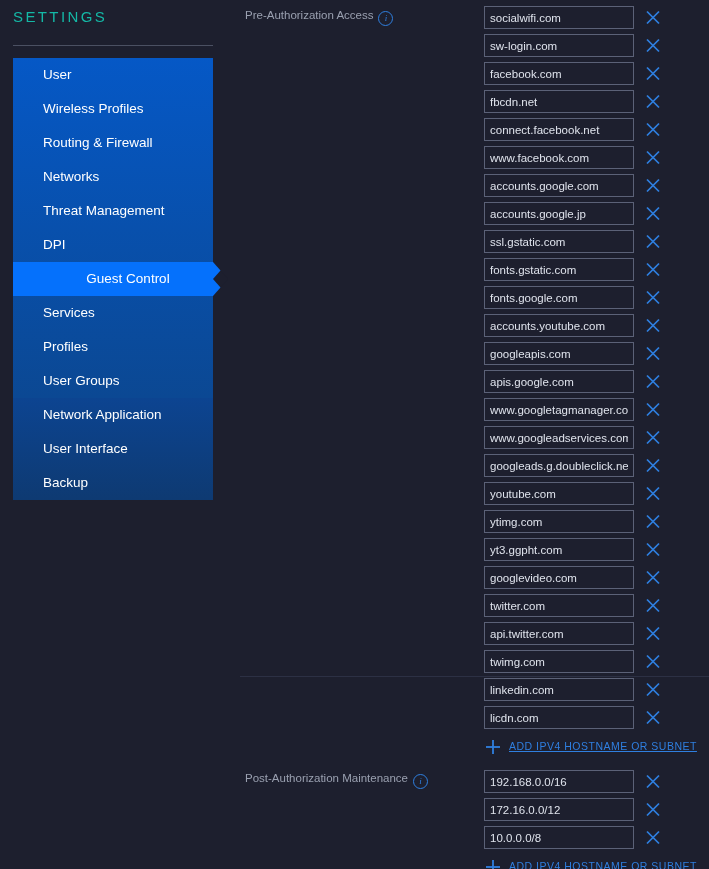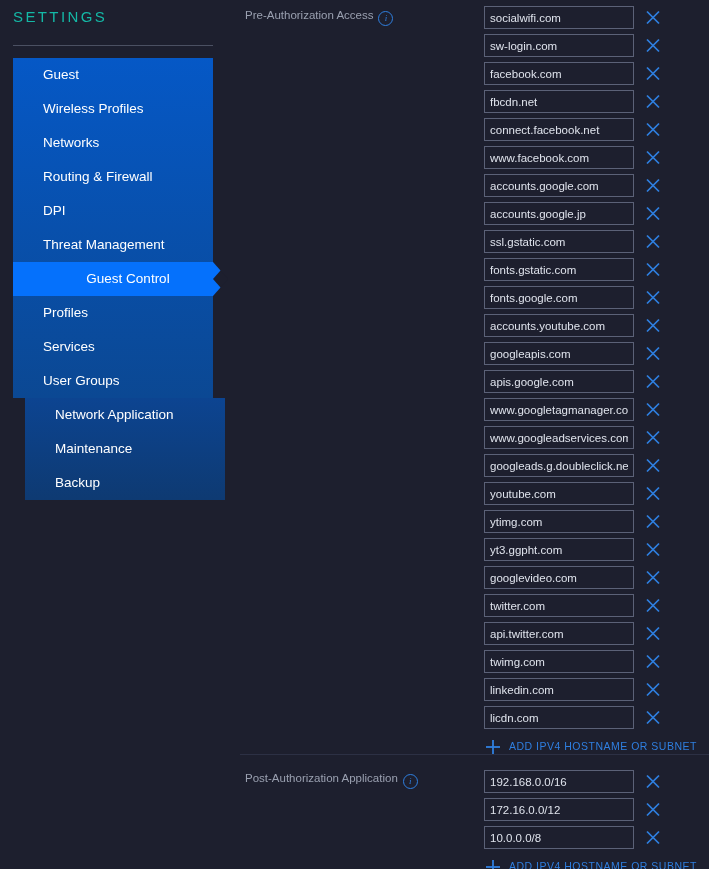--- a/index.html
+++ b/index.html
@@ -46,21 +46,20 @@
     left: 13px;
     width: 200px;
   }
   #nav-group-primary {
     top: 58px;
     background: linear-gradient(to bottom, #0558c6 0%, #0b4893 100%);
   }
   #nav-group-secondary {
     top: 398px;
     background: linear-gradient(to bottom, #0c4491 0%, #0e3a72 100%);
-    margin-left: 12px;
   }
   .nav-item {
     height: 34px;
     line-height: 34px;
     padding-left: 30px;
     font-size: 13.5px;
     color: #ffffff;
     position: relative;
     cursor: pointer;
     box-sizing: border-box;
@@ -89,21 +88,21 @@
     border-top: 17px solid #1d1f2e;
     border-bottom: 17px solid #1d1f2e;
   }
 
   
   #content {
     position: absolute;
     left: 240px;
     top: 0;
     width: 469px;
-    height: 755px;
+    height: 677px;
     background: #1d1f2e;
     border-bottom: 1px solid #2c3044;
     box-sizing: border-box;
   }
   .section-label {
     position: absolute;
     left: 5px;
     font-size: 11.5px;
     color: #9aa0b0;
     white-space: nowrap;
@@ -170,43 +169,44 @@
     height: 18px;
   }
   .add-label {
     position: absolute;
     left: 25px;
     top: 6px;
     font-size: 10.5px;
     letter-spacing: 0.5px;
     color: #2f7fe0;
     white-space: nowrap;
+    text-decoration: underline;
   }
 </style>
 </head>
 <body>
 
 <div id="sidebar">
   <div id="settings-title">SETTINGS</div>
   <div id="settings-divider"></div>
   <div id="nav-group-primary">
-      <div class="nav-item"><span>Guest</span></div>
+      <div class="nav-item"><span>User</span></div>
       <div class="nav-item"><span>Wireless Profiles</span></div>
+      <div class="nav-item"><span>Routing &amp; Firewall</span></div>
       <div class="nav-item"><span>Networks</span></div>
-      <div class="nav-item"><span>Routing &amp; Firewall</span></div>
+      <div class="nav-item"><span>Threat Management</span></div>
       <div class="nav-item"><span>DPI</span></div>
-      <div class="nav-item"><span>Threat Management</span></div>
       <div class="nav-item active"><span>Guest Control</span><span class="nav-arrow"></span></div>
+      <div class="nav-item"><span>Services</span></div>
       <div class="nav-item"><span>Profiles</span></div>
-      <div class="nav-item"><span>Services</span></div>
       <div class="nav-item"><span>User Groups</span></div>
     </div>
   <div id="nav-group-secondary">
       <div class="nav-item"><span>Network Application</span></div>
-      <div class="nav-item"><span>Maintenance</span></div>
+      <div class="nav-item"><span>User Interface</span></div>
       <div class="nav-item"><span>Backup</span></div>
     </div>
 </div>
 
 <div id="content">
     <div class="section-label" style="top: 9px;"><span>Pre-Authorization Access</span><span class="info-icon">i</span></div>
     <div class="field-list" style="top: 6px;">
       <div class="field-row">
         <input type="text" class="field-input" value="socialwifi.com" style="">
         <div class="delete-btn">
@@ -442,21 +442,21 @@
         </div>
       </div>
       <div class="add-row">
         <span class="add-plus"><svg width="18" height="18" viewBox="0 0 18 18">
             <line x1="9" y1="2" x2="9" y2="16" stroke="#2f7fe0" stroke-width="1.8"></line>
             <line x1="2" y1="9" x2="16" y2="9" stroke="#2f7fe0" stroke-width="1.8"></line>
           </svg></span>
         <span class="add-label">ADD IPV4 HOSTNAME OR SUBNET</span>
       </div>
     </div>
-    <div class="section-label" style="top: 772px;"><span>Post-Authorization Application</span><span class="info-icon">i</span></div>
+    <div class="section-label" style="top: 772px;"><span>Post-Authorization Maintenance</span><span class="info-icon">i</span></div>
     <div class="field-list" style="top: 770px;">
       <div class="field-row">
         <input type="text" class="field-input" value="192.168.0.0/16" style="">
         <div class="delete-btn">
           <svg width="26" height="25" viewBox="0 0 26 25">
             <line x1="7" y1="6.5" x2="19" y2="18.5" stroke="#2f7fe0" stroke-width="1.7"></line>
             <line x1="19" y1="6.5" x2="7" y2="18.5" stroke="#2f7fe0" stroke-width="1.7"></line>
           </svg>
         </div>
       </div>

